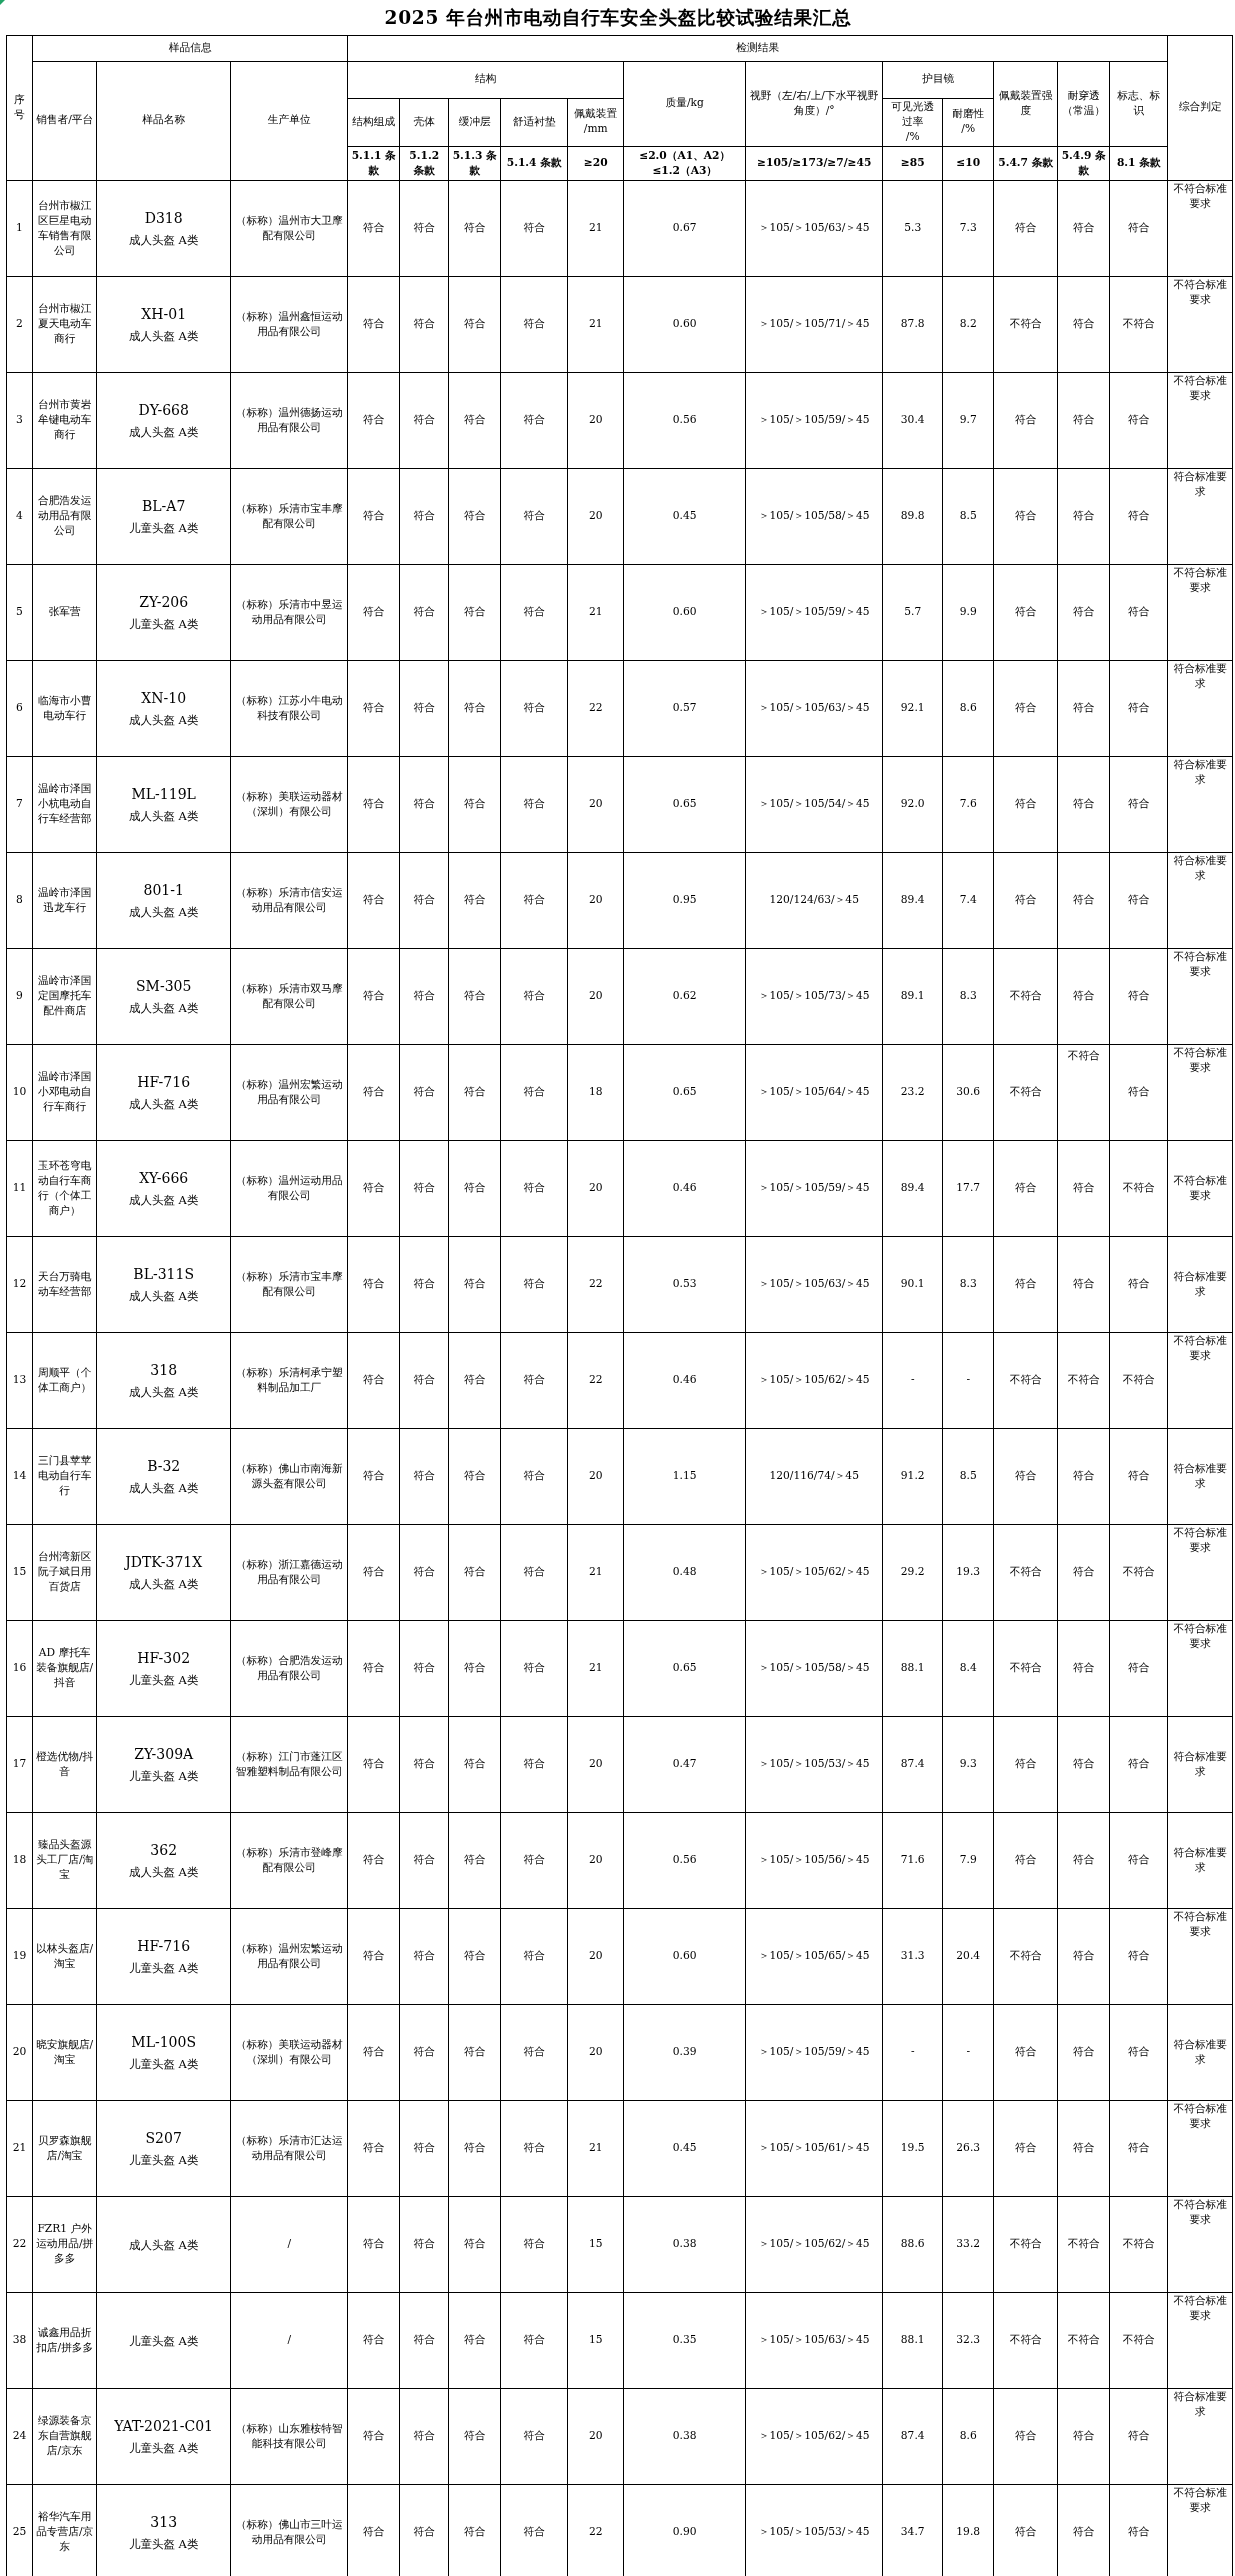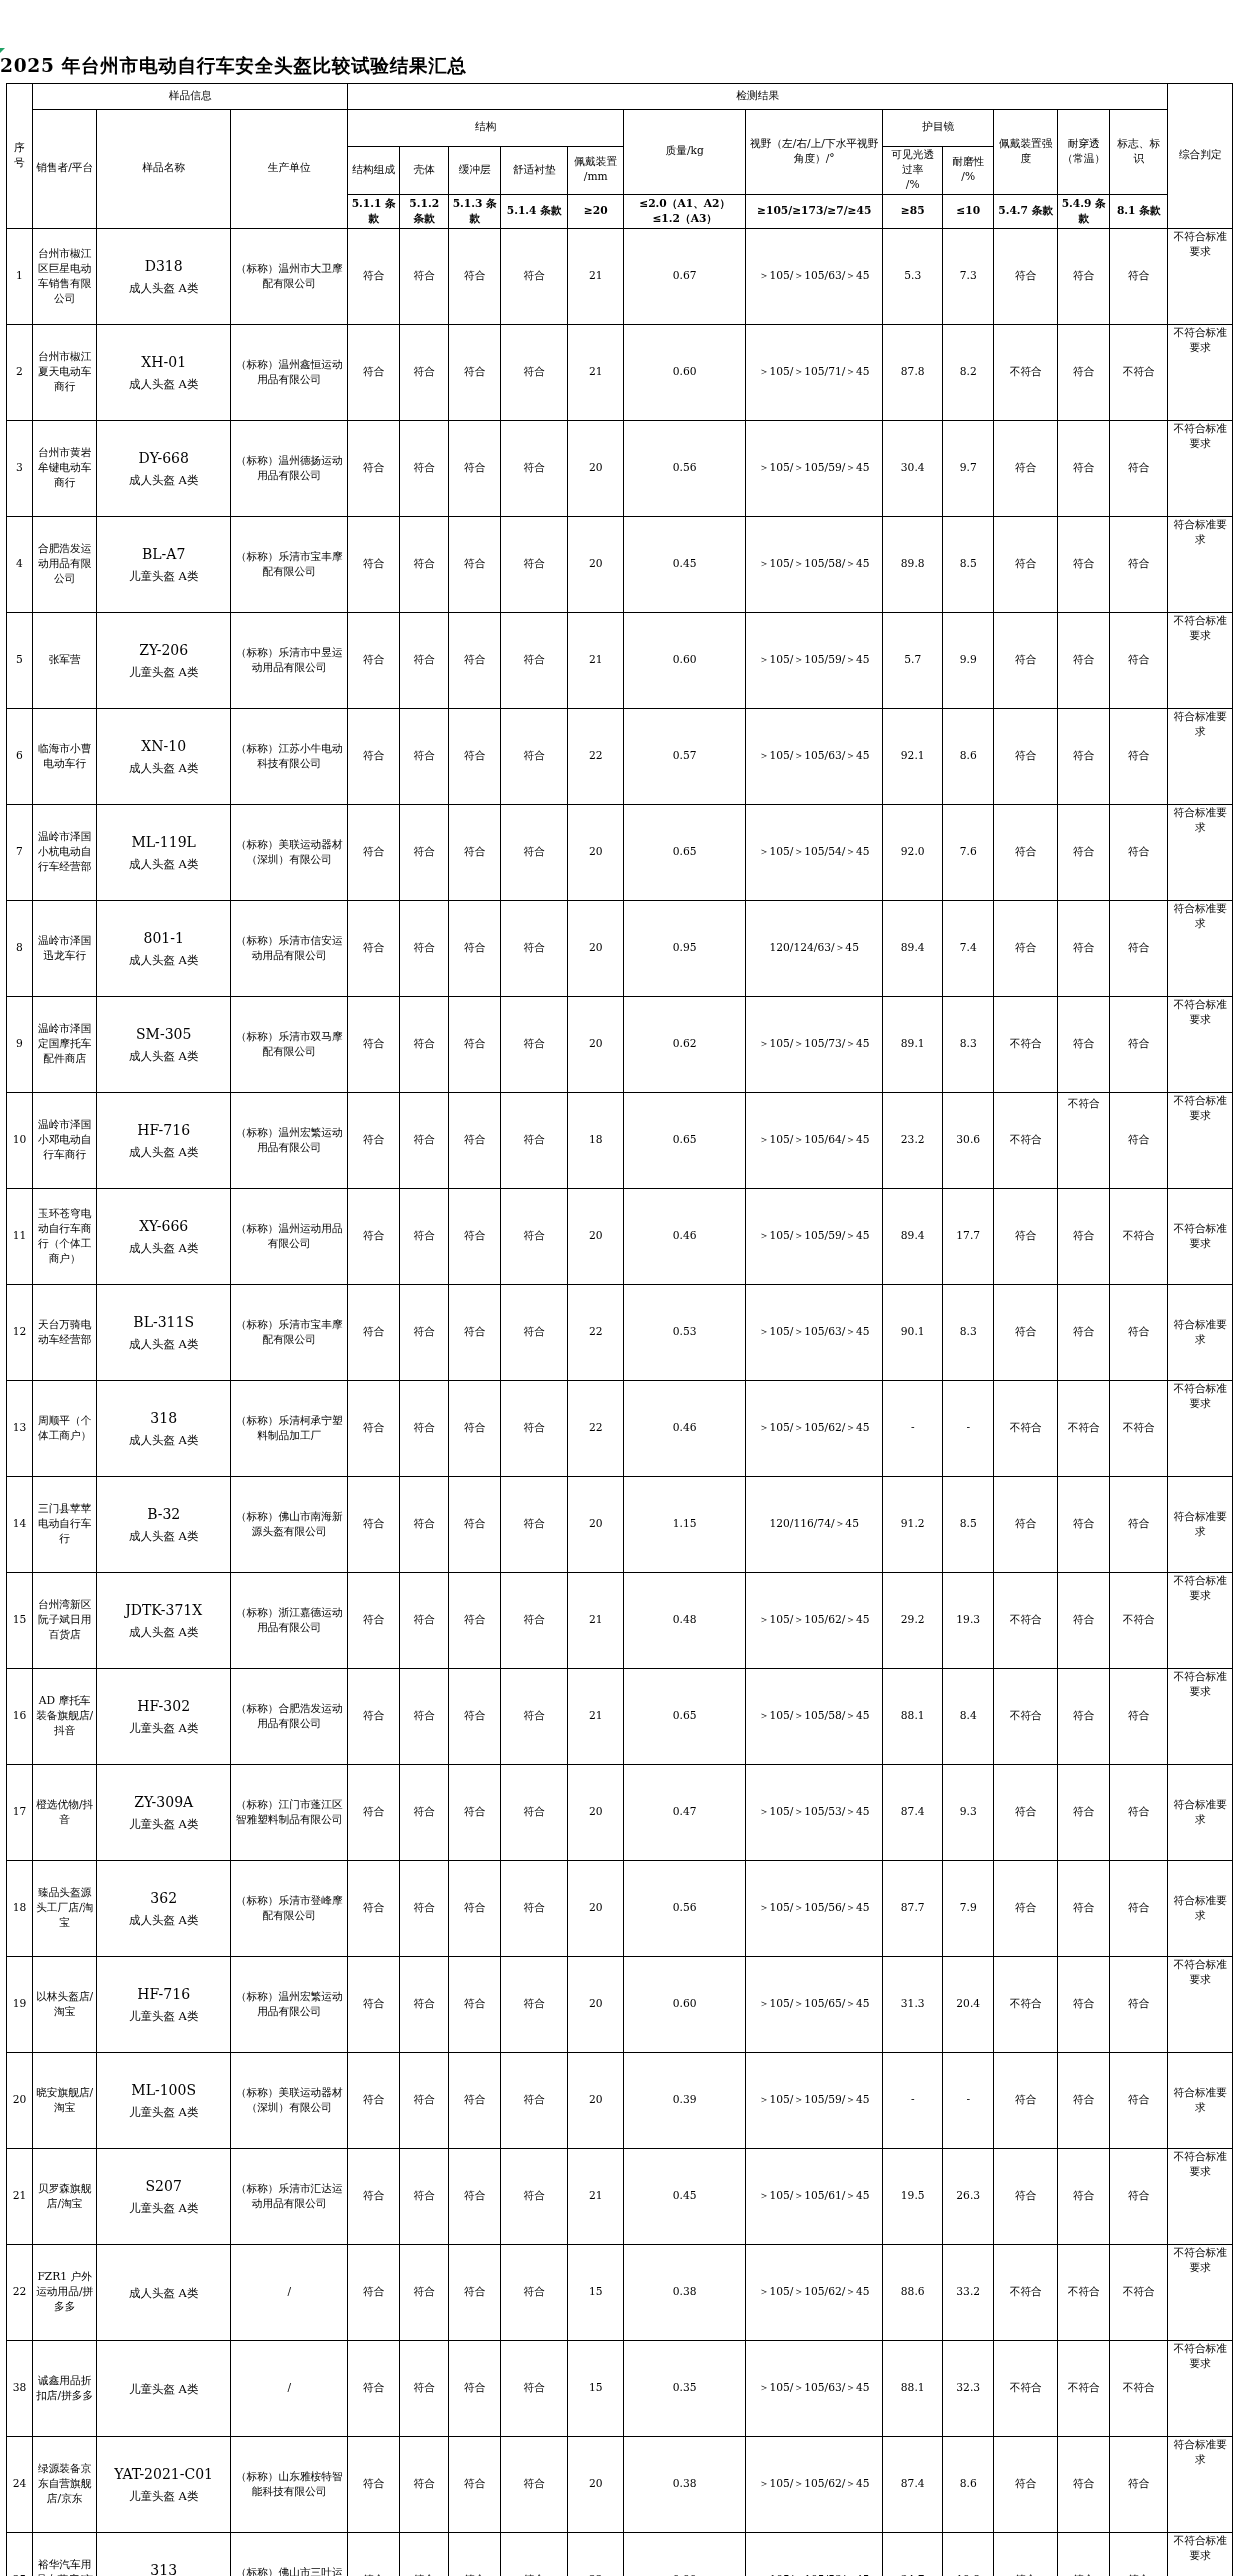--- a/index.html
+++ b/index.html
@@ -1,21 +1,21 @@
 <!DOCTYPE html>
 <html style="font-size:11.5px"><head>
 <meta charset="utf-8">
 <style>
   html,body{margin:0;padding:0;background:#ffffff;color:#000;
     font-family:"DejaVu Serif","Liberation Serif",serif;}
   .page{position:relative;width:1236px;min-height:2576px;background:#fff;}
   .corner-marker{position:absolute;left:0;top:0;width:0;height:0;
     border-top:5px solid #21a366;border-right:5px solid transparent;}
-  .title{font-size:18.6px;font-weight:bold;text-align:left;
-    padding:5px 0 3.6px 0;letter-spacing:0.7px;margin-top:48px;}
+  .title{font-size:18.6px;font-weight:bold;text-align:center;
+    padding:5px 0 3.6px 0;letter-spacing:0.7px;}
   table{border-collapse:collapse;table-layout:fixed;width:1224px;
     margin-left:5.7px;border:1.4px solid #000;}
   th,td{border:0.7px solid #000;text-align:center;vertical-align:middle;
     font-weight:normal;font-size:10.7px;line-height:1.4;padding:1.4px 2.9px;
     word-break:break-all;overflow:hidden;}
   thead tr.hr1{height:26px;}
   thead tr.hr2{height:37px;}
   thead tr.hr3{height:42px;}
   thead tr.hr4{height:31.5px;margin-top:28px;}
   thead tr.hr4 th{font-weight:bold;}
@@ -485,21 +485,21 @@
             <div class="htype">成人头盔 A类</div>
           </td>
           <td>（标称）乐清市登峰摩配有限公司</td>
           <td>符合</td>
           <td>符合</td>
           <td>符合</td>
           <td>符合</td>
           <td>20</td>
           <td>0.56</td>
           <td>＞105/＞105/56/＞45</td>
-          <td>87.7</td>
+          <td>71.6</td>
           <td>7.9</td>
           <td>符合</td>
           <td>符合</td>
           <td>符合</td>
           <td class="verdict-cell">符合标准要求</td>
         </tr>
         <tr>
           <td>19</td>
           <td>以林头盔店/淘宝</td>
           <td>

